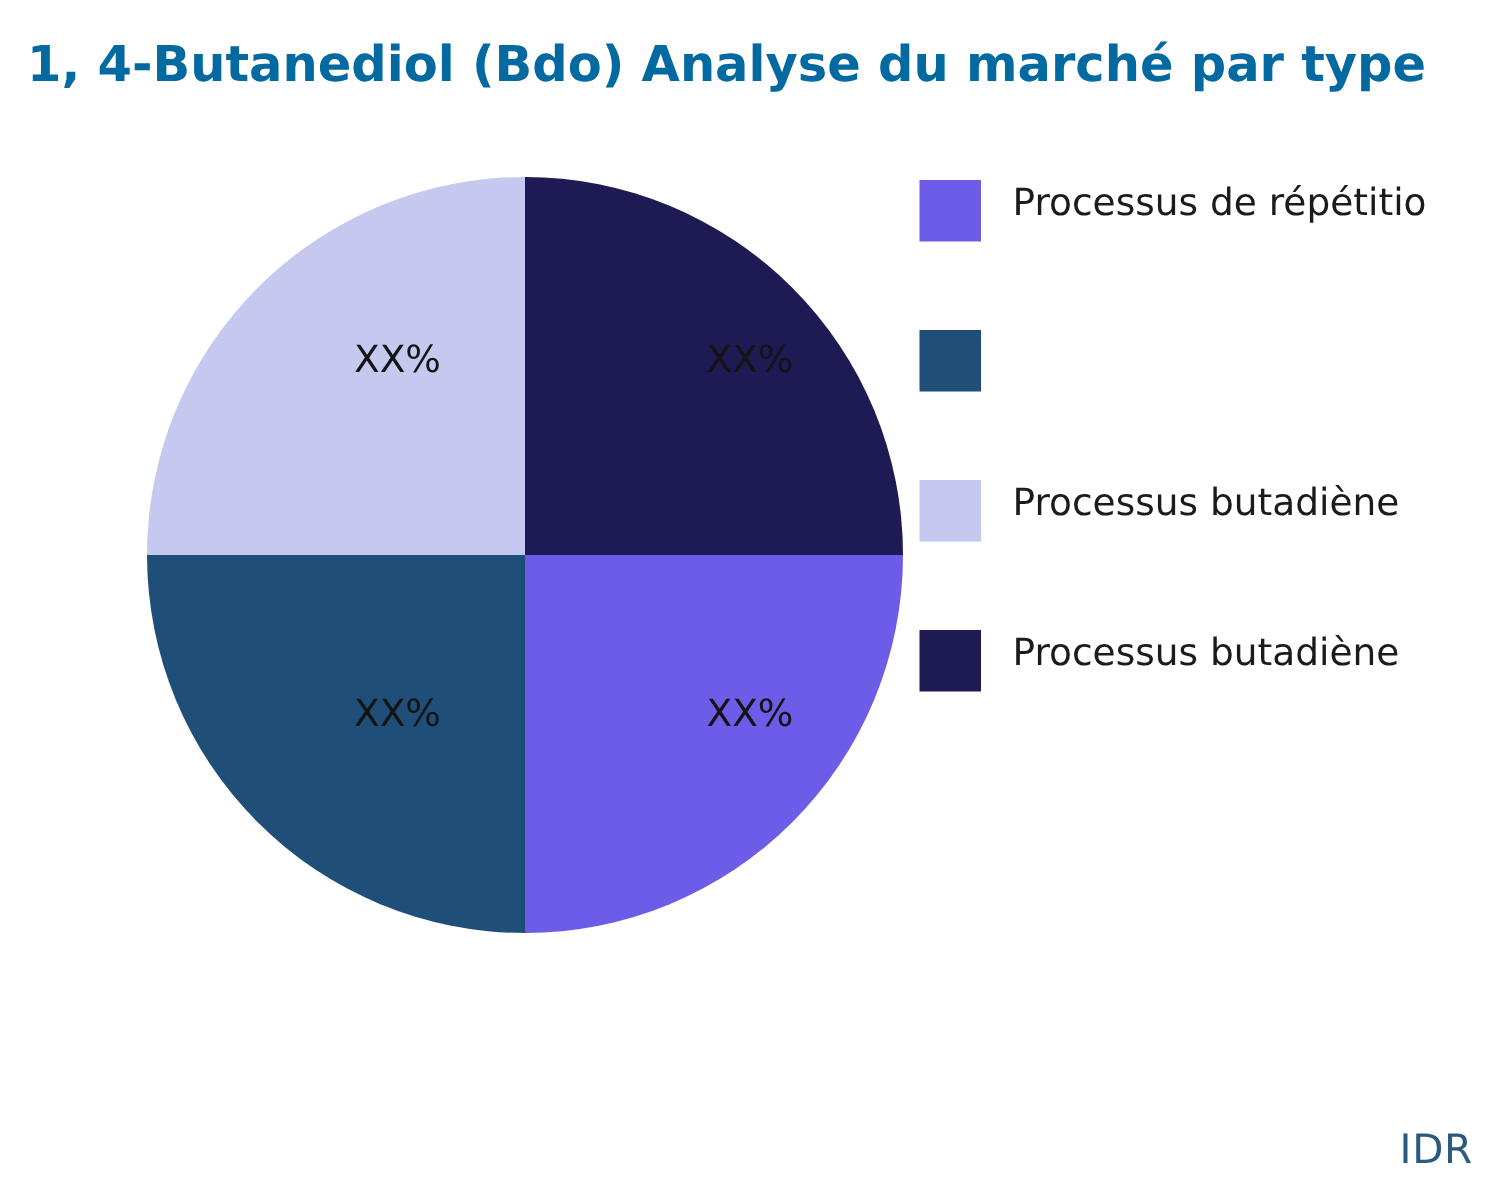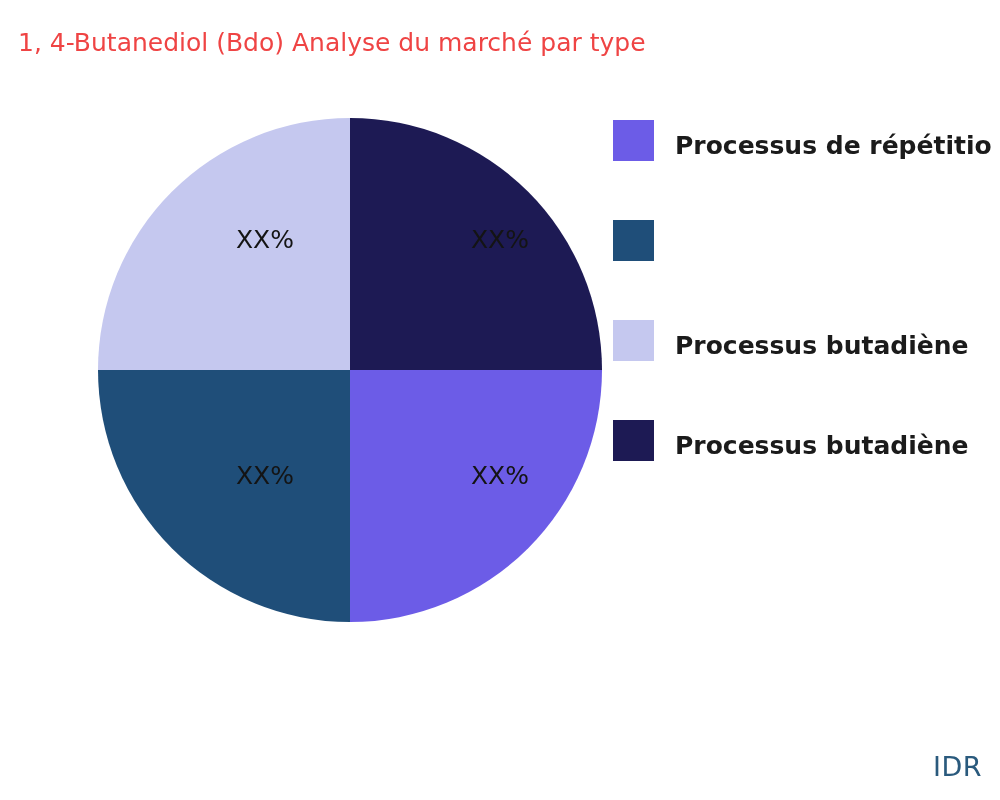--- a/index.html
+++ b/index.html
@@ -14,25 +14,25 @@
     position: relative;
     overflow: hidden;
     font-family: "DejaVu Sans", "Liberation Sans", sans-serif;
     color: #1a1a1a;
   }
 
   #chart-title {
     position: absolute;
     left: 18px;
     top: 26px;
-    font-size: 25px;
-    font-weight: 400;
+    font-size: 33px;
+    font-weight: 700;
     line-height: 34px;
     letter-spacing: 0px;
-    color: #ef4444;
+    color: #0369a1;
     white-space: nowrap;
   }
 
   #pie-wrap {
     position: absolute;
     left: 98px;
     top: 118px;
     width: 504px;
     height: 504px;
   }
@@ -55,23 +55,22 @@
     left: 613px;
     top: 112px;
     width: 387px;
     height: 360px;
   }
   .legend-row {
     position: absolute;
     left: 0;
     height: 41px;
     display: flex;
-    align-items: flex-end;
+    align-items: flex-start;
     white-space: nowrap;
-    font-weight: bold;
   }
   .legend-swatch {
     width: 41px;
     height: 41px;
     flex: 0 0 41px;
   }
   .legend-label {
     margin-left: 21px;
     font-size: 25px;
     line-height: 30px;

